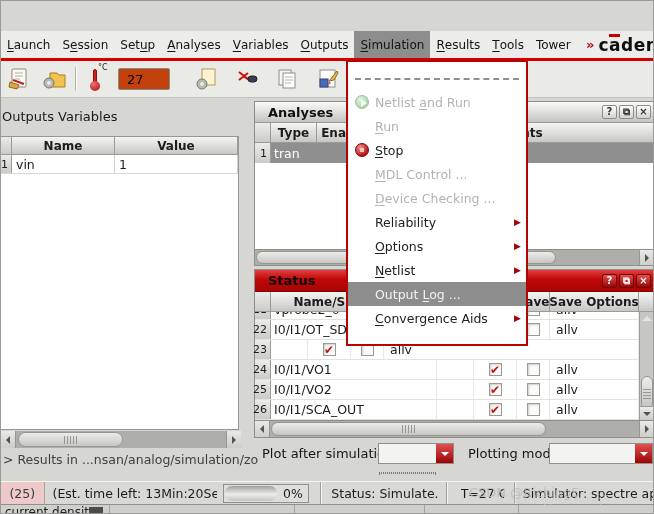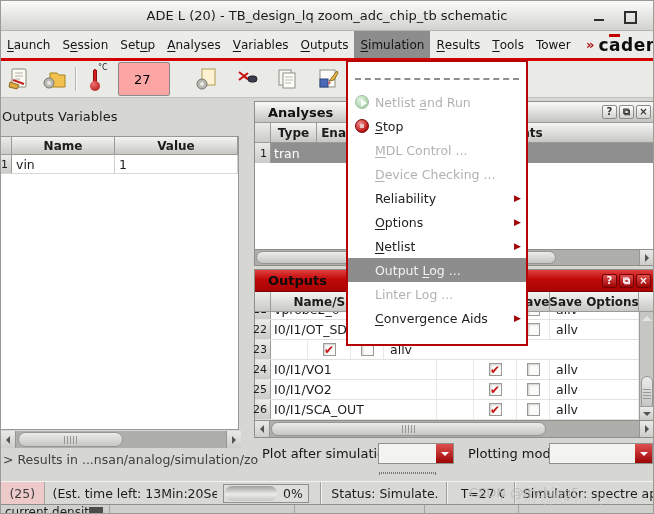--- a/index.html
+++ b/index.html
@@ -29,22 +29,22 @@
   .chev{display:flex;align-items:center;padding:0 4px;color:#a80d0d;font-weight:bold;font-size:13px;}
   .brand{display:flex;align-items:center;font-weight:bold;font-size:17px;letter-spacing:.5px;color:#0e0e0e;margin-right:-28px;white-space:nowrap;}
   .brand .mac{position:relative;}
   .brand .mac::before{content:"";position:absolute;left:0;right:1px;top:-1px;height:3px;background:#c40000;}
   .redline{position:absolute;top:57px;left:0;right:0;height:3px;background:#d40000;}
   
   .toolbar{position:absolute;top:60px;left:0;right:0;height:37px;background:#eaeae7;
     border-bottom:1px solid #c2c2bf;display:flex;align-items:center;gap:7px;padding-left:4px;}
   .tool{width:28px;height:28px;display:flex;align-items:center;justify-content:center;}
   .tsep{width:1px;height:24px;background:#b5b5b2;box-shadow:1px 0 0 #fafaf8;}
-  .temp-input{width:52px;height:34px;border:1px solid #8a8a8a;border-radius:2px;background:#fca5a5;
-    font:13px "DejaVu Sans",sans-serif;padding:1px 15px;}
+  .temp-input{width:52px;height:22px;border:1px solid #8a8a8a;border-radius:2px;background:#c2410c;
+    font:13px "DejaVu Sans",sans-serif;padding:1px 8px;}
   .thermo{position:relative;width:18px;height:28px;}
   .thermo .stem{position:absolute;left:5px;top:4px;width:4px;height:14px;background:#d02020;border:1px solid #8d0f0f;border-radius:2px;}
   .thermo .bulb{position:absolute;left:2px;top:16px;width:10px;height:10px;border-radius:50%;background:radial-gradient(circle at 35% 30%,#f07070,#a80e0e);}
   .thermo .unit{position:absolute;left:10px;top:-2px;font-size:8px;color:#222;}
   
   .hdr{display:flex;background:linear-gradient(#f5f5f3,#c7c7c4);font-weight:bold;}
   .hdr .hc{display:flex;align-items:center;justify-content:center;border-right:1px solid #9b9b98;overflow:hidden;white-space:nowrap;}
   .gut{background:linear-gradient(#ebebe9,#cbcbc8);border-right:1px solid #9b9b98;
     display:flex;align-items:center;justify-content:flex-end;padding-right:3px;font-size:11px;}
   .cb{width:13px;height:13px;border:1px solid #9a9a97;background:#fbfbfa;display:inline-flex;
@@ -156,25 +156,20 @@
     border:4px solid transparent;border-left:6px solid #f2fff2;border-right:none;}
   
   .wm{position:absolute;left:468px;top:484px;z-index:80;font-size:13px;color:rgba(185,185,182,.85);
     text-shadow:31px 7px 0 rgba(205,205,202,.6);white-space:nowrap;pointer-events:none;}
 </style>
 </head>
 <body>
 
 <div id="win">
 
-  <div class="titlebar">
-    <div class="ttl">ADE L (20) - TB_design_lq zoom_adc_chip_tb schematic</div>
-    <span class="wbtn min"></span>
-    <span class="wbtn max"></span>
-  </div>
 
   <div class="menubar">
     <span class="mitem"><u>L</u>aunch</span>
       <span class="mitem">S<u>e</u>ssion</span>
       <span class="mitem">Set<u>u</u>p</span>
       <span class="mitem"><u>A</u>nalyses</span>
       <span class="mitem"><u>V</u>ariables</span>
       <span class="mitem"><u>O</u>utputs</span>
       <span class="mitem active"><u>S</u>imulation</span>
       <span class="mitem"><u>R</u>esults</span>
@@ -308,21 +303,21 @@
       <div class="hs anl-hs">
         <span class="thumb" style="left:1px;width:300px"></span>
         <span class="btn r">
             <span class="tri-r"></span>
           </span>
       </div>
     </div>
 
     <div class="panel out">
       <div class="ptitle red">
-        <span>Outputs</span>
+        <span>Status</span>
         <span class="btns">
           <span class="mbtn">?</span>
           <span class="mbtn">⧉</span>
           <span class="mbtn">×</span>
         </span>
       </div>
       <div class="hdr">
           <span class="hc gut w-g"></span>
           <span class="hc w-0">Name/Signal/Expr</span>
           <span class="hc w-1">Value</span>
@@ -469,20 +464,24 @@
   </div>
 
   <div class="popup">
       <div class="tearoff"></div>
       <div class="pmi disabled">
         <span class="picon">
           <span class="ic-play"></span>
         </span>
         <span class="plab">Netlist <u>a</u>nd Run</span>
       </div>
+      <div class="pmi disabled">
+        <span class="picon"></span>
+        <span class="plab"><u>R</u>un</span>
+      </div>
       <div class="pmi">
         <span class="picon">
           <span class="ic-stop"></span>
         </span>
         <span class="plab"><u>S</u>top</span>
       </div>
       <div class="pmi disabled">
         <span class="picon"></span>
         <span class="plab"><u>M</u>DL Control ...</span>
       </div>
@@ -502,24 +501,20 @@
       </div>
       <div class="pmi">
         <span class="picon"></span>
         <span class="plab"><u>N</u>etlist</span>
         <span class="parrow">▶</span>
       </div>
       <div class="pmi hover">
         <span class="picon"></span>
         <span class="plab">Output <u>L</u>og ...</span>
       </div>
-      <div class="pmi disabled">
-        <span class="picon"></span>
-        <span class="plab">Linter Log ...</span>
-      </div>
       <div class="pmi">
         <span class="picon"></span>
         <span class="plab"><u>C</u>onvergence Aids</span>
         <span class="parrow">▶</span>
       </div>
     </div>
 
   <div class="wm">CSDN @Riching5</div>
 </div>
 

